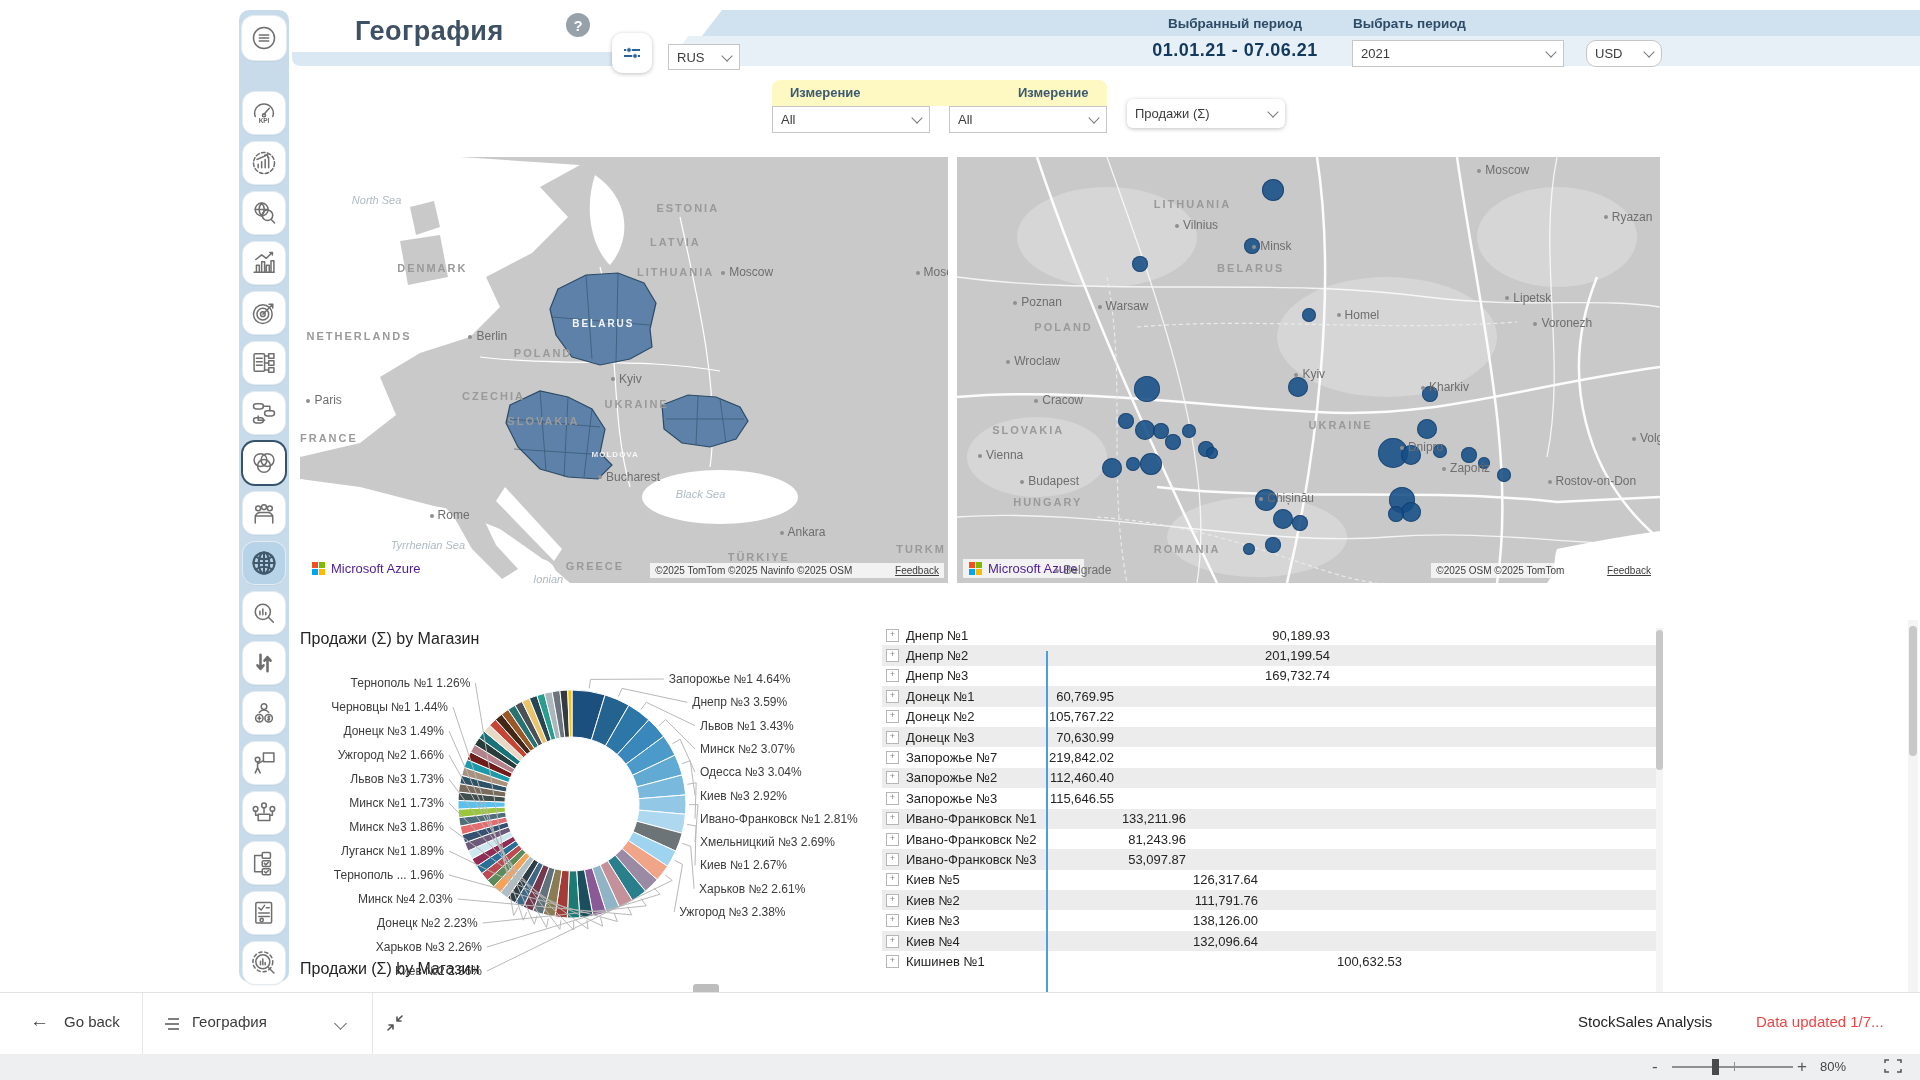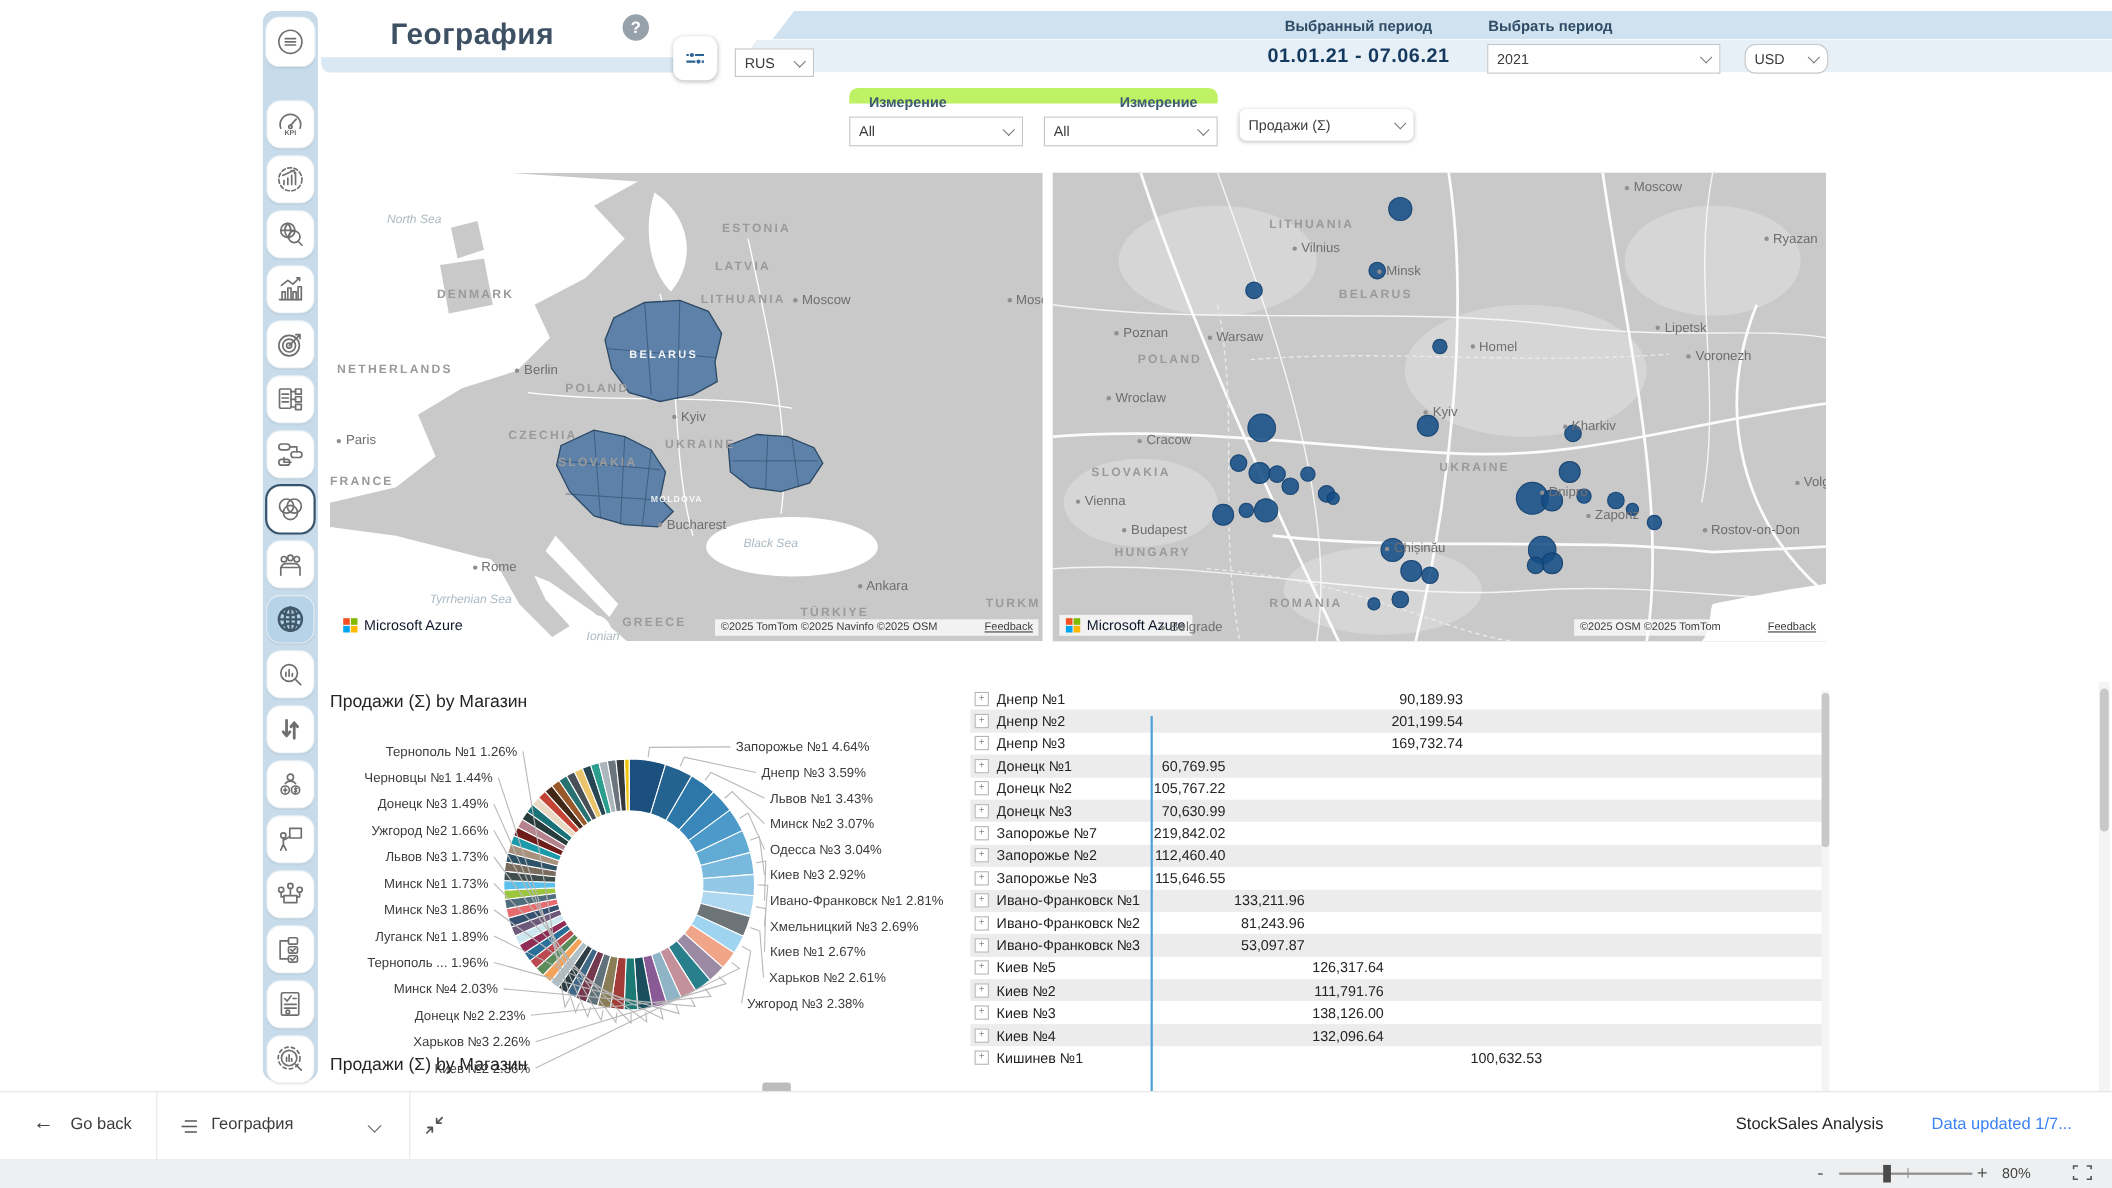--- a/index.html
+++ b/index.html
@@ -43,41 +43,41 @@
   }
   .chev{width:7px;height:7px;border-right:1.5px solid #7a7a7a;border-bottom:1.5px solid #7a7a7a;
     transform:rotate(45deg);margin-left:auto;margin-bottom:3px;flex:0 0 auto;}
   #sel-lang{left:668px;top:44px;width:72px;height:26px;}
   #lbl-selected-period{left:1102px;top:16px;width:200px;text-align:right;font-size:13.5px;font-weight:bold;color:#2f4c66;}
   #lbl-choose-period{left:1353px;top:16px;font-size:13.5px;font-weight:bold;color:#2f4c66;}
   #val-period{left:1140px;top:40px;width:190px;text-align:center;font-size:18px;font-weight:bold;color:#14395e;letter-spacing:.5px;}
   #sel-year{left:1352px;top:40px;width:212px;height:27px;}
   #sel-currency{left:1586px;top:40px;width:76px;height:27px;border-radius:10px;}
   
-  #dim-band{left:772px;top:80px;width:335px;height:14px;background:#bef264;border-radius:8px 8px 0 0;}
+  #dim-band{left:772px;top:80px;width:335px;height:26px;background:#fef9c3;border-radius:8px 8px 0 0;}
   .dim-label{position:absolute;top:5px;font-size:13px;font-weight:bold;color:#3c5a73;}
   #sel-dim1{left:772px;top:106px;width:158px;height:27px;}
   #sel-dim2{left:949px;top:106px;width:158px;height:27px;}
   #sel-measure{left:1127px;top:99px;width:158px;height:29px;border:none;border-radius:6px;box-shadow:0 1px 4px rgba(0,0,0,.25);}
   
   .map-box{overflow:hidden;background:#fff;}
   #map-left{left:300px;top:157px;width:648px;height:426px;}
   #map-right{left:957px;top:157px;width:703px;height:426px;background:#c9c9c9;}
   .map-box svg{position:absolute;left:0;top:0;}
   .mlabel{position:absolute;white-space:nowrap;transform:translateY(-50%);pointer-events:none;}
   .mlabel.country{color:#9a9a9a;font-size:11px;letter-spacing:2px;font-weight:bold;}
   .mlabel.city{color:#6e6e6e;font-size:12px;}
   .mlabel.city::before{content:"";display:inline-block;width:4px;height:4px;border-radius:50%;
     background:#8f8f8f;margin-right:4px;vertical-align:middle;}
   .mlabel.sea{color:#aebac2;font-size:11px;font-style:italic;}
   .mlabel.region{color:rgba(255,255,255,.92);font-size:10px;font-weight:bold;letter-spacing:2px;}
   .mlabel.region-small{color:rgba(255,255,255,.85);font-size:8px;font-weight:bold;letter-spacing:1px;margin-top:20px;}
   .bubble{position:absolute;border-radius:50%;background:rgba(22,77,134,.88);box-shadow:inset 0 0 0 1px rgba(13,52,92,.5);cursor:pointer;}
   .attrib-left{position:absolute;left:6px;bottom:5px;display:flex;align-items:center;gap:6px;
-    background:rgba(255,255,255,.75);padding:2px 6px;font-size:13px;color:#0f172a;}
+    background:rgba(255,255,255,.75);padding:2px 6px;font-size:13px;color:#4c1d95;}
   .mslogo{display:grid;grid-template-columns:6px 6px;grid-template-rows:6px 6px;gap:1px;}
   .mslogo i{display:block;}
   .attrib-right{position:absolute;right:4px;bottom:5px;background:rgba(255,255,255,.75);
     padding:2px 5px;font-size:10px;color:#3c3c3c;}
   .attrib-right u{cursor:pointer;margin-left:40px;}
   
   #donut-title{left:300px;top:630px;font-size:16px;color:#252423;}
   #second-title{left:300px;top:960px;font-size:16px;color:#252423;}
   #donut-wrap{left:300px;top:653px;width:562px;height:344px;}
   .donut-label{font-size:12px;fill:#3c3c3c;font-family:"Liberation Sans","DejaVu Sans",sans-serif;}
@@ -783,21 +783,21 @@
   <span class="bb-text" style="left:192px">География</span>
   <span id="pagesel-chev"></span>
   <span class="vdiv" style="left:372px"></span>
   <span id="collapse-icon">
     <svg viewBox="0 0 20 20">
         <path d="M12 8 L17 3 M12 8 h4 M12 8 v-4 M8 12 L3 17 M8 12 h-4 M8 12 v4"></path>
       </svg>
   </span>
   <span class="bb-text" style="left:1578px;color:#252423">StockSales Analysis</span>
 
-  <span class="bb-text" style="left:1756px;color:#3b82f6">Data updated 1/7...</span>
+  <span class="bb-text" style="left:1756px;color:#ef4444">Data updated 1/7...</span>
 </div>
 
 <div id="zoom-strip" class="abs"></div>
 <span id="zoom-minus" class="abs">-</span>
 <div id="zoom-track" class="abs"></div>
 <div id="zoom-thumb" class="abs"></div>
 <div id="zoom-tick" class="abs"></div>
 <span id="zoom-plus" class="abs">+</span>
 <span id="zoom-level" class="abs">80%</span>
 <span id="fullscreen-icon">

